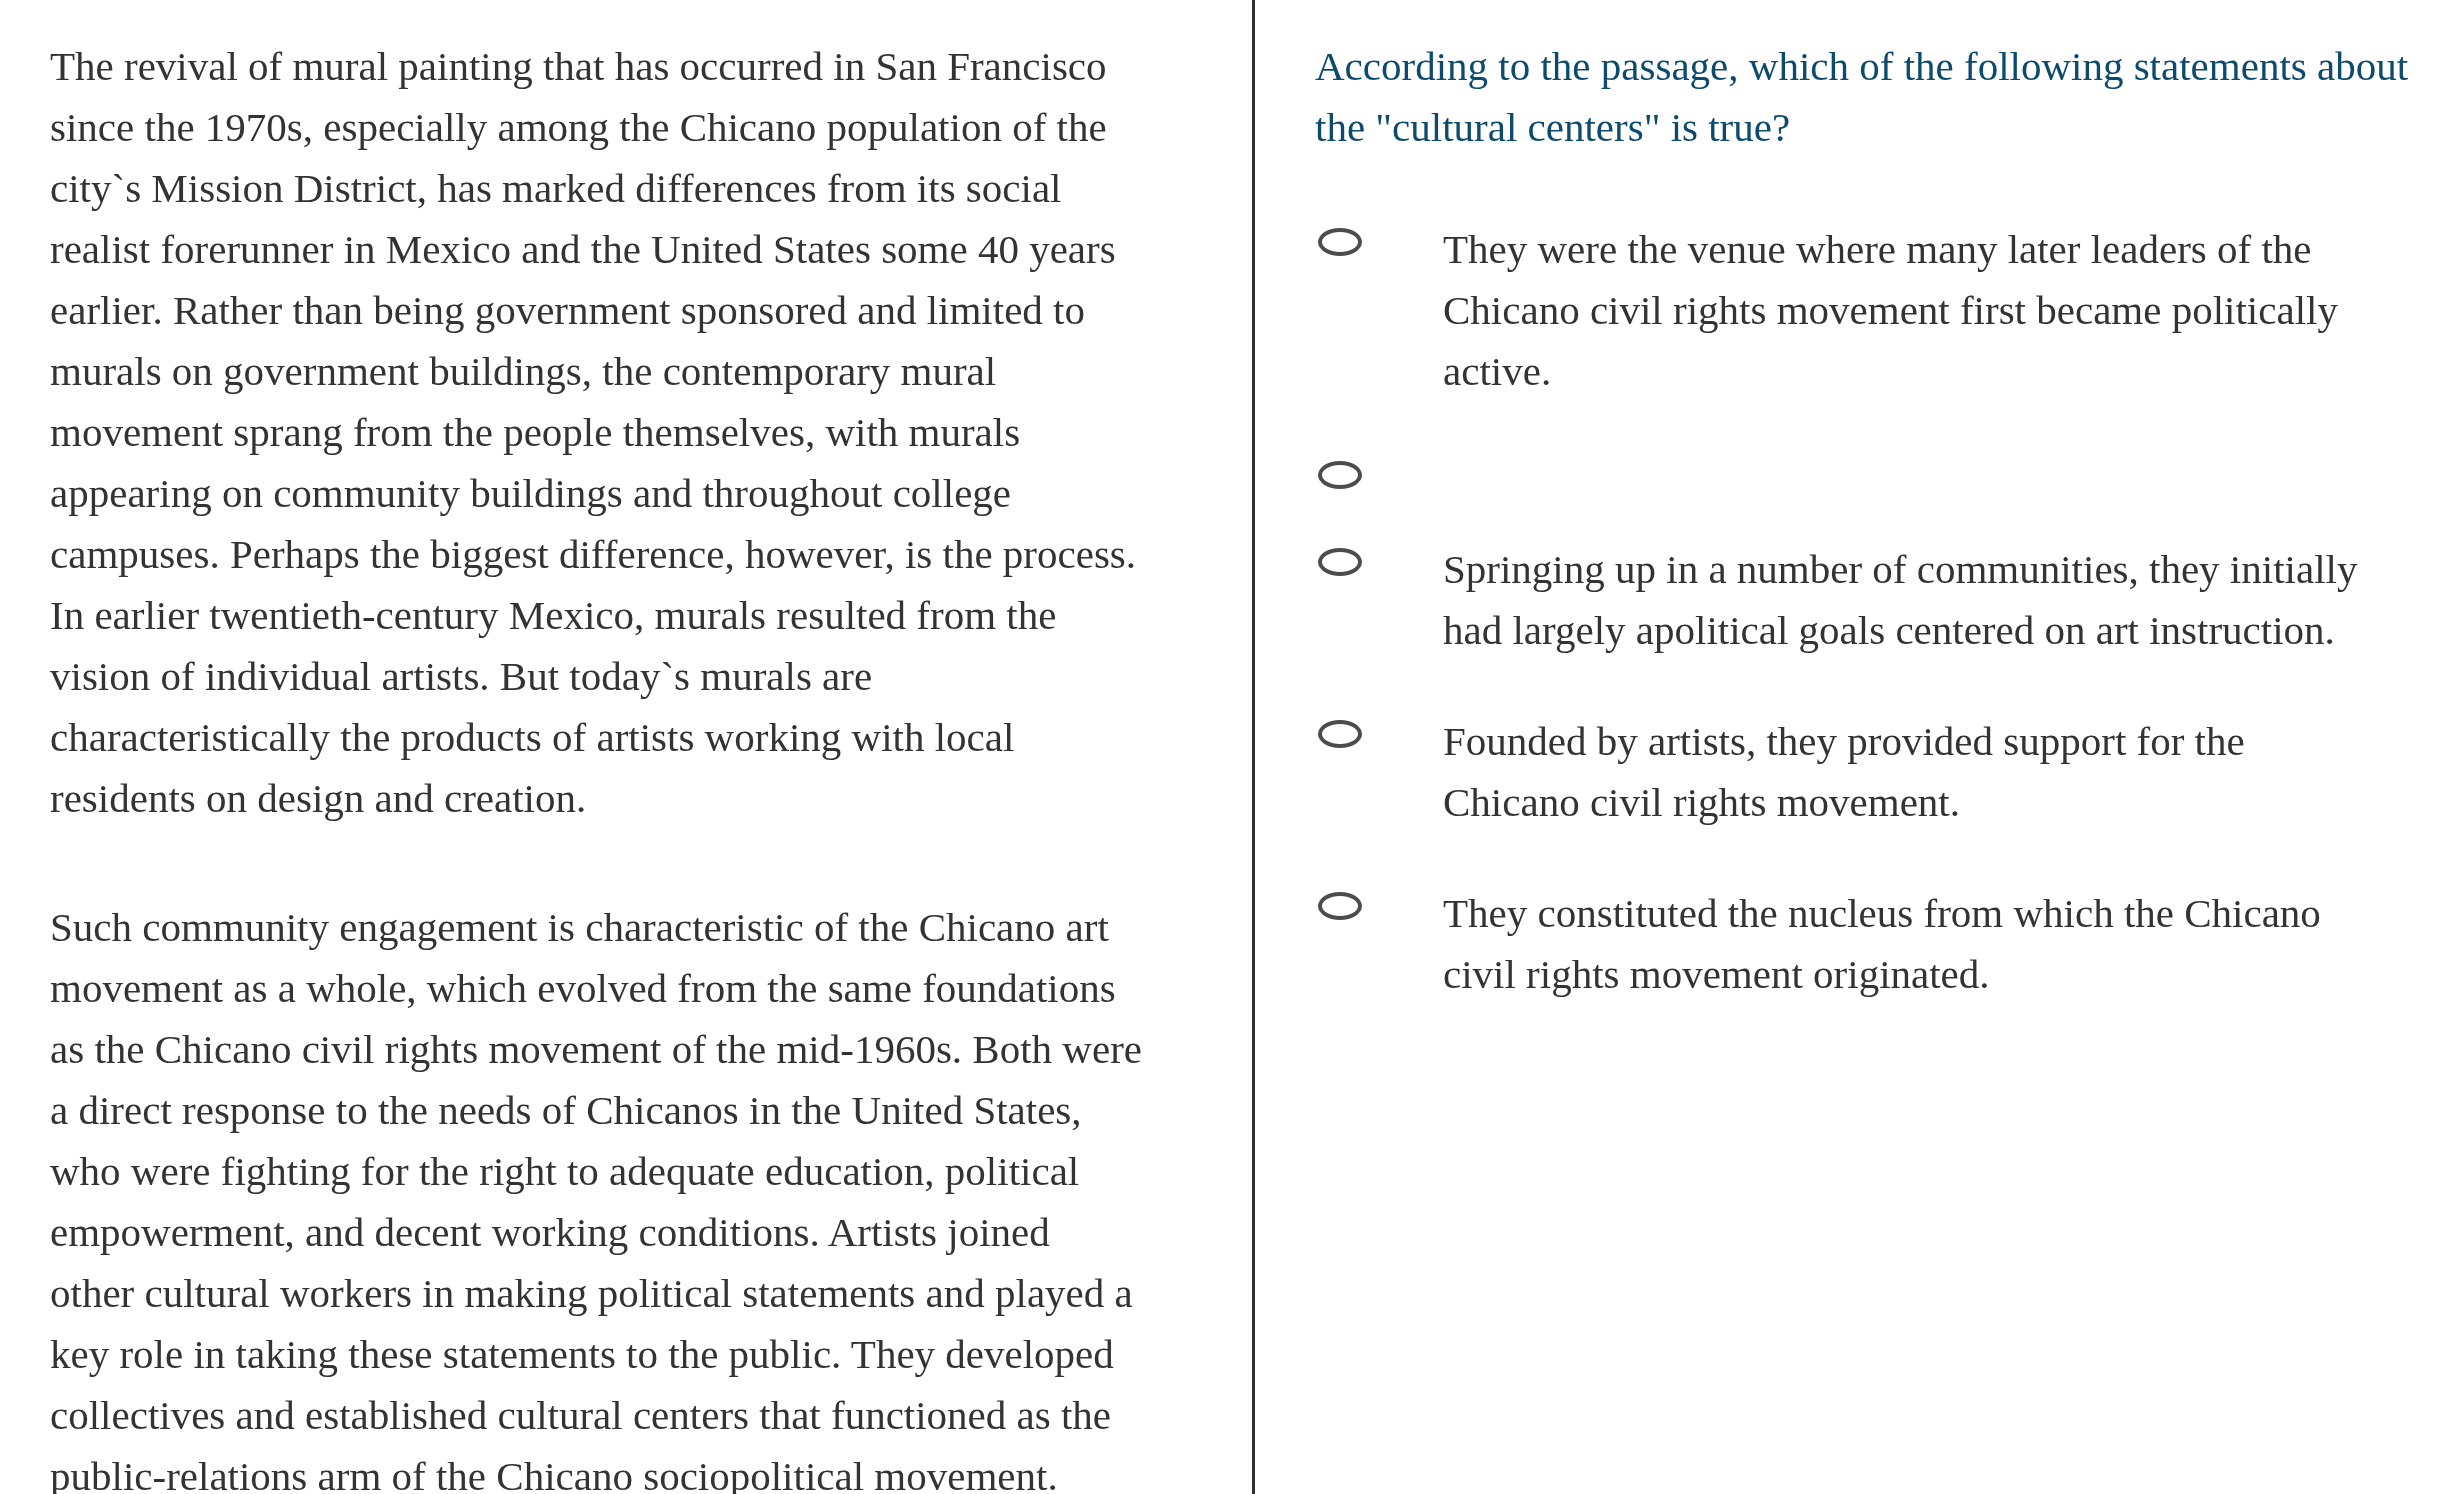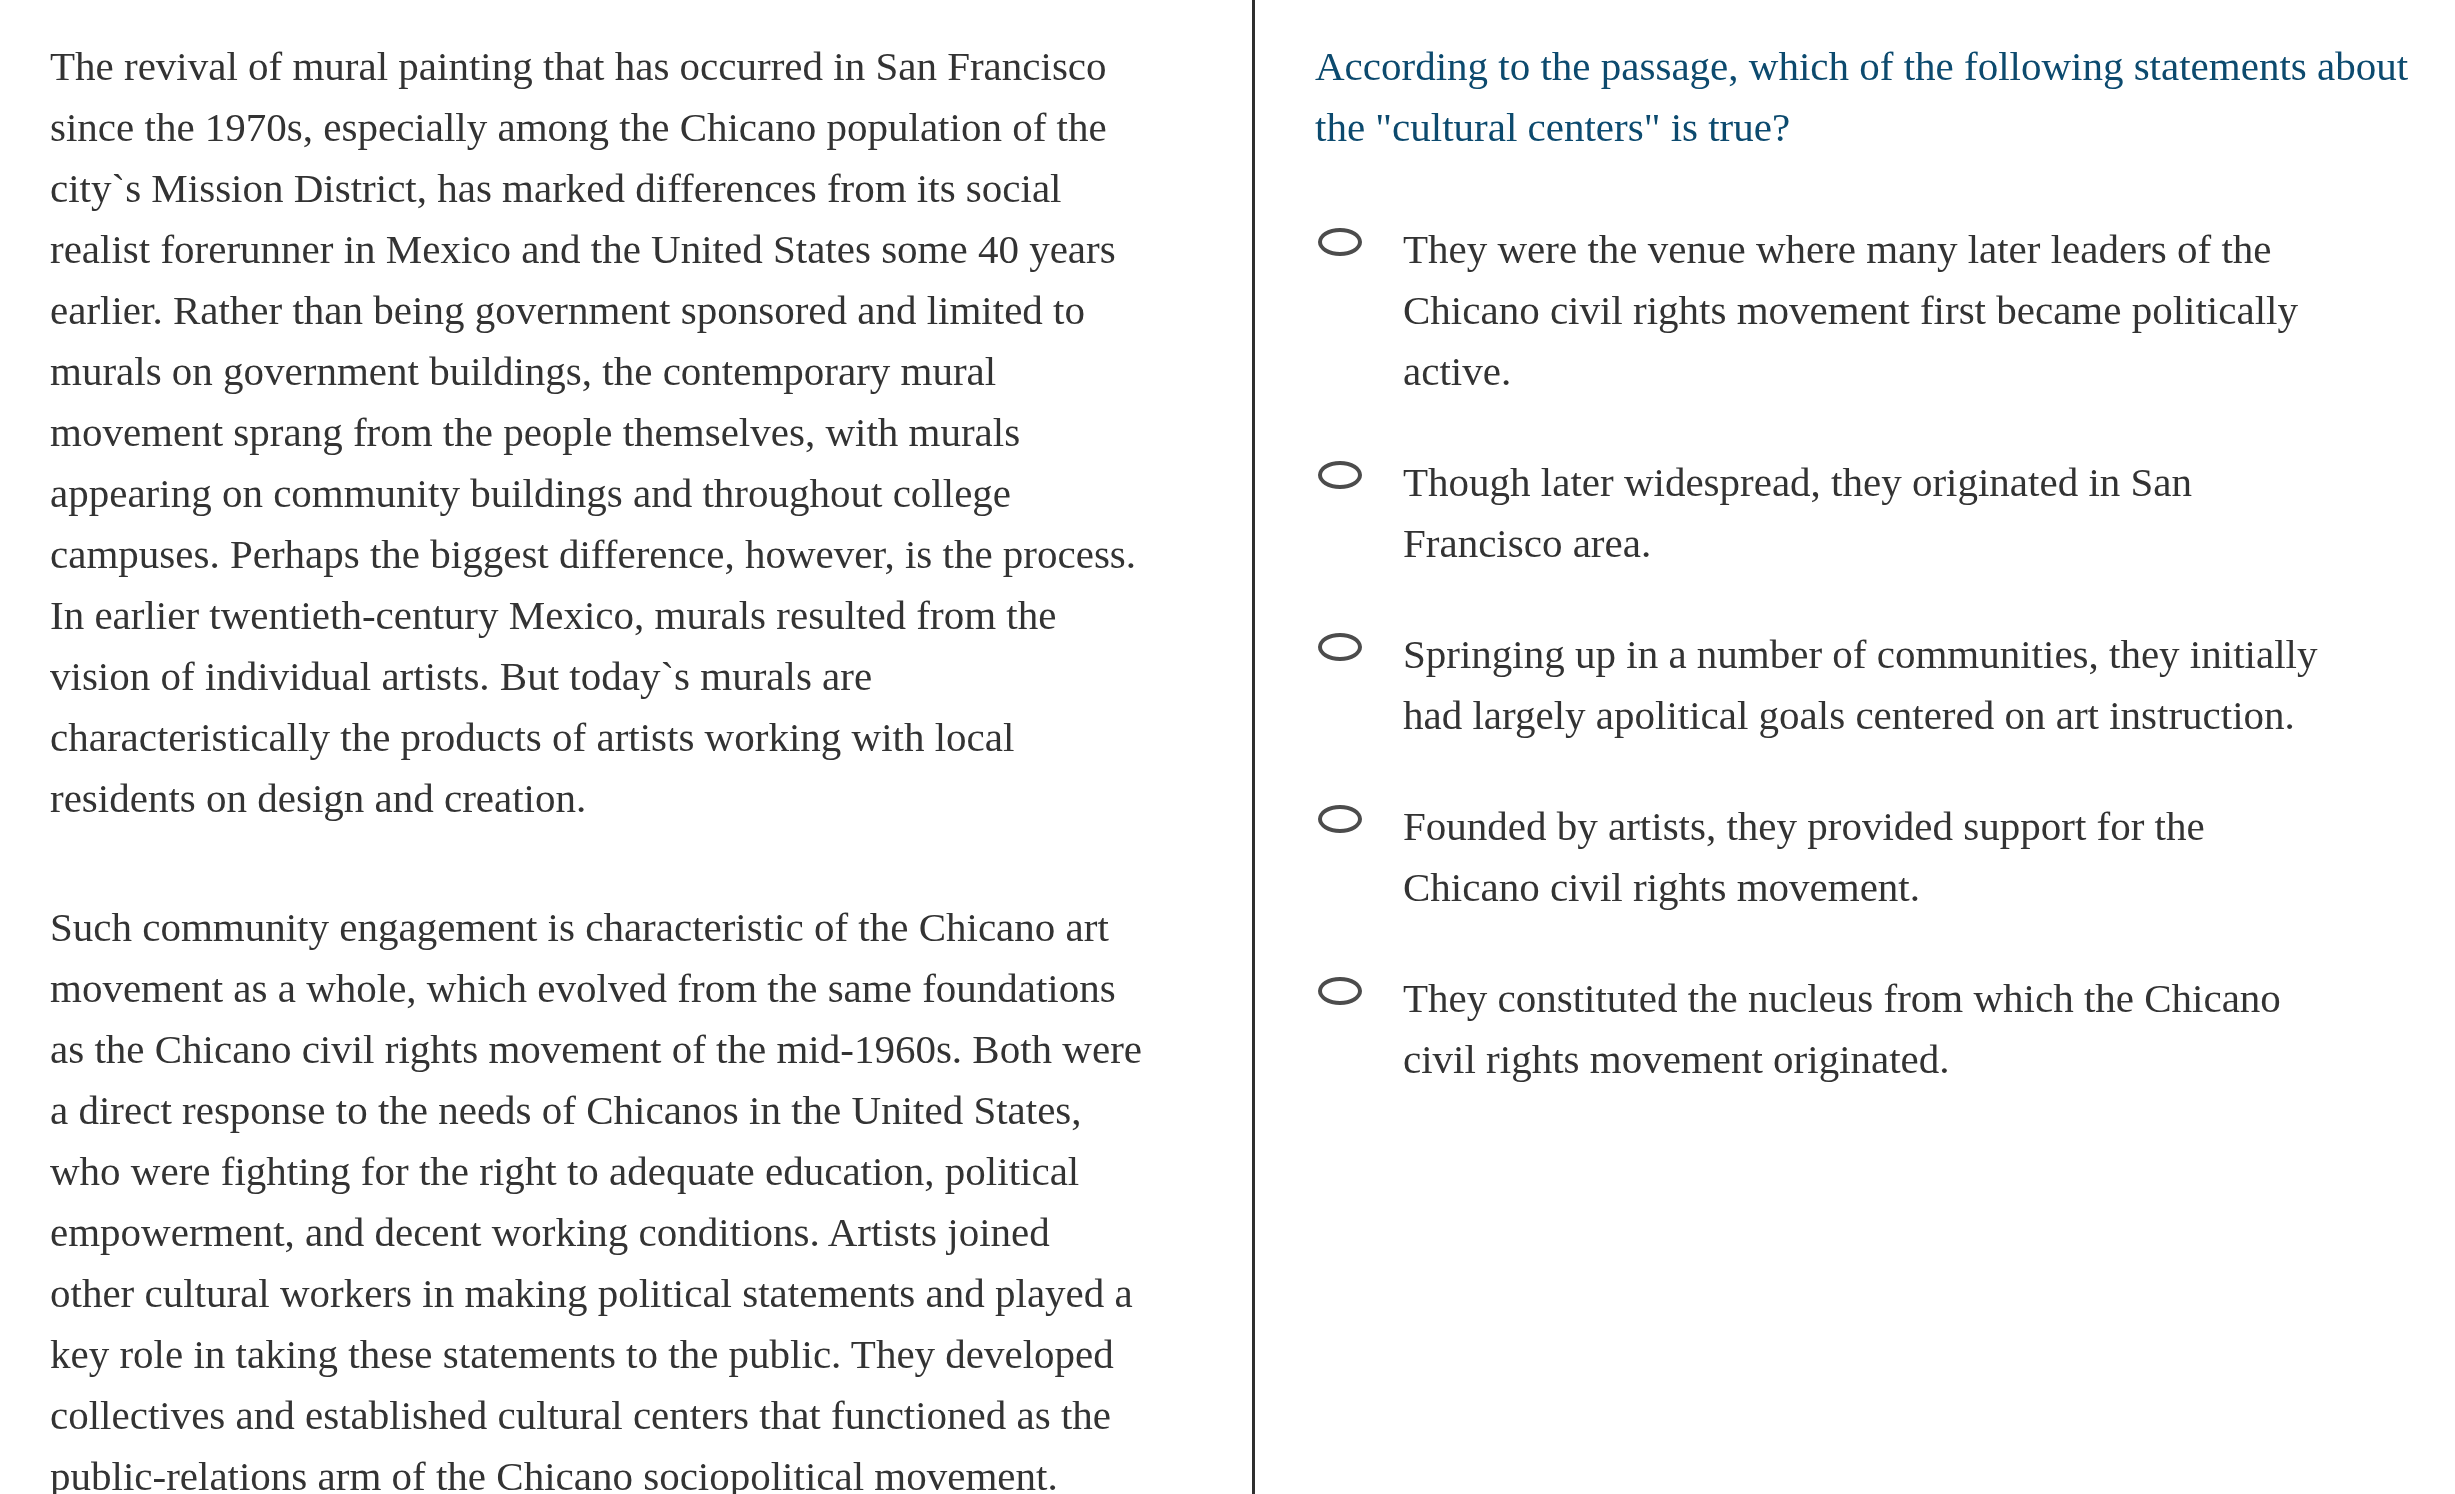--- a/index.html
+++ b/index.html
@@ -56,20 +56,21 @@
     color: #0c4a6e;
   }
   .options {
     margin-top: 61px;
   }
   .option {
     display: flex;
     align-items: flex-start;
     margin-bottom: 50px;
     cursor: pointer;
+    gap: 40px;
   }
   .radio {
     flex: 0 0 auto;
     box-sizing: border-box;
     width: 44px;
     height: 28px;
     margin: 9px 0 0 3px;
     border: 4px solid #4c4c4c;
     border-radius: 50%;
     background: #ffffff;
@@ -123,22 +124,20 @@
 
       <div class="option">
         <span class="radio" role="radio" aria-checked="false"></span>
         <span class="option-text">They were the venue where many later leaders of the
 Chicano civil rights movement first became politically
 active.</span>
       </div>
 
       <div class="option">
         <span class="radio" role="radio" aria-checked="false"></span>
-        <span class="option-text">Though later widespread, they originated in San
-Francisco area.</span>
       </div>
 
       <div class="option">
         <span class="radio" role="radio" aria-checked="false"></span>
         <span class="option-text">Springing up in a number of communities, they initially
 had largely apolitical goals centered on art instruction.</span>
       </div>
 
       <div class="option">
         <span class="radio" role="radio" aria-checked="false"></span>

